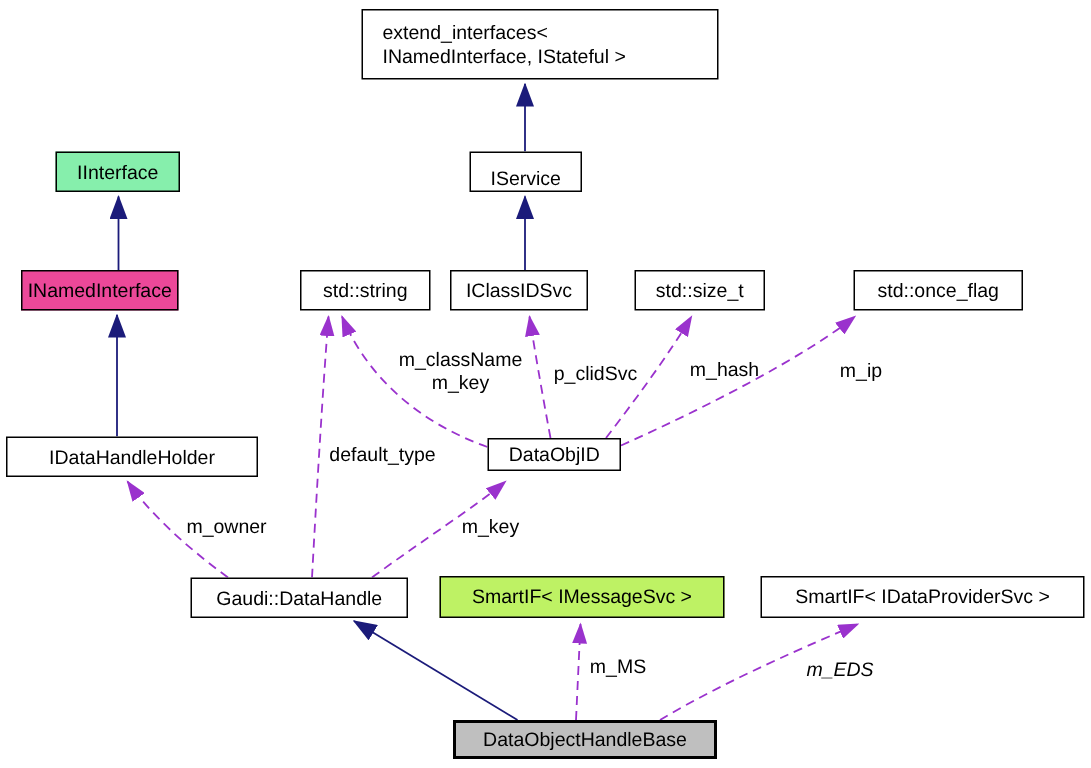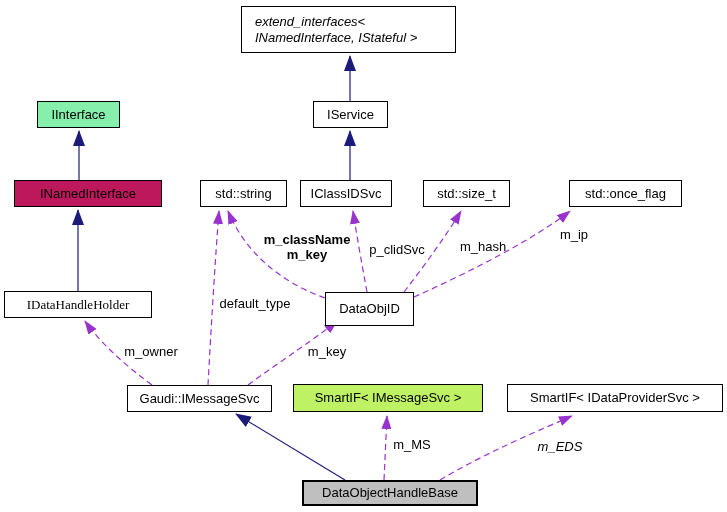--- a/index.html
+++ b/index.html
@@ -72,41 +72,41 @@
         <path d="M 367,292 C 362,265 357,237 353,211" fill="none" stroke="#9a32cd" stroke-width="1.2" stroke-dasharray="6,4" marker-end="url(#arrow-usage)"></path>
         <path d="M 404,292 C 424,266 446,236 461,211" fill="none" stroke="#9a32cd" stroke-width="1.2" stroke-dasharray="6,4" marker-end="url(#arrow-usage)"></path>
         <path d="M 414,297 C 470,272 536,238 570,211" fill="none" stroke="#9a32cd" stroke-width="1.2" stroke-dasharray="6,4" marker-end="url(#arrow-usage)"></path>
         <path d="M 152,385 C 122,363 99,341 85,321" fill="none" stroke="#9a32cd" stroke-width="1.2" stroke-dasharray="6,4" marker-end="url(#arrow-usage)"></path>
         <path d="M 248,385 C 282,360 318,337 337,321" fill="none" stroke="#9a32cd" stroke-width="1.2" stroke-dasharray="6,4" marker-end="url(#arrow-usage)"></path>
         <path d="M 384,480 L 387,416" fill="none" stroke="#9a32cd" stroke-width="1.2" stroke-dasharray="6,4" marker-end="url(#arrow-usage)"></path>
         <path d="M 440,480 C 485,453 542,429 572,416" fill="none" stroke="#9a32cd" stroke-width="1.2" stroke-dasharray="6,4" marker-end="url(#arrow-usage)"></path>
       </g>
   </svg>
   <div id="nodes">
-      <div class="node left" style="left: 241px; top: 6px; width: 215px; height: 47px; background: rgb(255, 255, 255); border-color: rgb(0, 0, 0); font-style: italic;"><span>extend_interfaces&lt;
+      <div class="node left" style="left: 241px; top: 6px; width: 238px; height: 47px; background: rgb(255, 255, 255); border-color: rgb(0, 0, 0);"><span>extend_interfaces&lt;
  INamedInterface, IStateful &gt;</span></div>
       <div class="node" style="left: 37px; top: 101px; width: 83px; height: 27px; background: #86efac; border-color: rgb(0, 0, 0);"><span>IInterface</span></div>
-      <div class="node" style="left: 313px; top: 101px; width: 75px; height: 27px; background: rgb(255, 255, 255); border-color: rgb(0, 0, 0);"><span>IService</span></div>
-      <div class="node" style="left: 14px; top: 180px; width: 148px; height: 27px; background: #be185d; border-color: rgb(0, 0, 0);"><span>INamedInterface</span></div>
+      <div class="node" style="left: 313px; top: 101px; width: 75px; height: 27px; background: rgb(255, 255, 255); border-color: rgb(0, 0, 0); align-items: flex-end;"><span>IService</span></div>
+      <div class="node" style="left: 14px; top: 180px; width: 105px; height: 27px; background: #ec4899; border-color: rgb(0, 0, 0);"><span>INamedInterface</span></div>
       <div class="node" style="left: 178px; top: 180px; width: 87px; height: 27px; background: rgb(255, 255, 255); border-color: rgb(0, 0, 0); margin-left: 22px;"><span>std::string</span></div>
       <div class="node" style="left: 300px; top: 180px; width: 92px; height: 27px; background: rgb(255, 255, 255); border-color: rgb(0, 0, 0);"><span>IClassIDSvc</span></div>
       <div class="node" style="left: 423px; top: 180px; width: 87px; height: 27px; background: rgb(255, 255, 255); border-color: rgb(0, 0, 0);"><span>std::size_t</span></div>
       <div class="node" style="left: 533px; top: 180px; width: 113px; height: 27px; background: rgb(255, 255, 255); border-color: rgb(0, 0, 0); margin-left: 36px;"><span>std::once_flag</span></div>
-      <div class="node" style="left: 4px; top: 291px; width: 148px; height: 27px; background: rgb(255, 255, 255); border-color: rgb(0, 0, 0); font-family: Liberation Serif, serif;"><span>IDataHandleHolder</span></div>
-      <div class="node" style="left: 325px; top: 292px; width: 89px; height: 34px; background: rgb(255, 255, 255); border-color: rgb(0, 0, 0);"><span>DataObjID</span></div>
-      <div class="node" style="left: 127px; top: 385px; width: 145px; height: 27px; background: rgb(255, 255, 255); border-color: rgb(0, 0, 0);"><span>Gaudi::IMessageSvc</span></div>
+      <div class="node" style="left: 4px; top: 291px; width: 168px; height: 27px; background: rgb(255, 255, 255); border-color: rgb(0, 0, 0);"><span>IDataHandleHolder</span></div>
+      <div class="node" style="left: 325px; top: 292px; width: 89px; height: 22px; background: rgb(255, 255, 255); border-color: rgb(0, 0, 0);"><span>DataObjID</span></div>
+      <div class="node" style="left: 127px; top: 385px; width: 145px; height: 27px; background: rgb(255, 255, 255); border-color: rgb(0, 0, 0);"><span>Gaudi::DataHandle</span></div>
       <div class="node" style="left: 293px; top: 384px; width: 190px; height: 28px; background: #bef264; border-color: rgb(0, 0, 0);"><span>SmartIF&lt; IMessageSvc &gt;</span></div>
       <div class="node" style="left: 507px; top: 384px; width: 216px; height: 28px; background: rgb(255, 255, 255); border-color: rgb(0, 0, 0);"><span>SmartIF&lt; IDataProviderSvc &gt;</span></div>
       <div class="node selected" style="left: 302px; top: 480px; width: 176px; height: 26px; background: rgb(191, 191, 191); border-color: rgb(0, 0, 0);"><span>DataObjectHandleBase</span></div>
     </div>
   <div id="edge-labels">
-      <div class="edge-label" style="left: 307px; top: 247px; font-weight: bold;">m_className
+      <div class="edge-label" style="left: 307px; top: 247px;">m_className
 m_key</div>
       <div class="edge-label" style="left: 255px; top: 303px;">default_type</div>
       <div class="edge-label" style="left: 397px; top: 249px;">p_clidSvc</div>
       <div class="edge-label" style="left: 483px; top: 246px;">m_hash</div>
-      <div class="edge-label" style="left: 574px; top: 234px;">m_ip</div>
+      <div class="edge-label" style="left: 574px; top: 247px;">m_ip</div>
       <div class="edge-label" style="left: 151px; top: 351px;">m_owner</div>
       <div class="edge-label" style="left: 327px; top: 351px;">m_key</div>
       <div class="edge-label" style="left: 412px; top: 444px;">m_MS</div>
       <div class="edge-label" style="left: 560px; top: 446px; font-style: italic;">m_EDS</div>
     </div>
 </div>
 
 </body></html>

